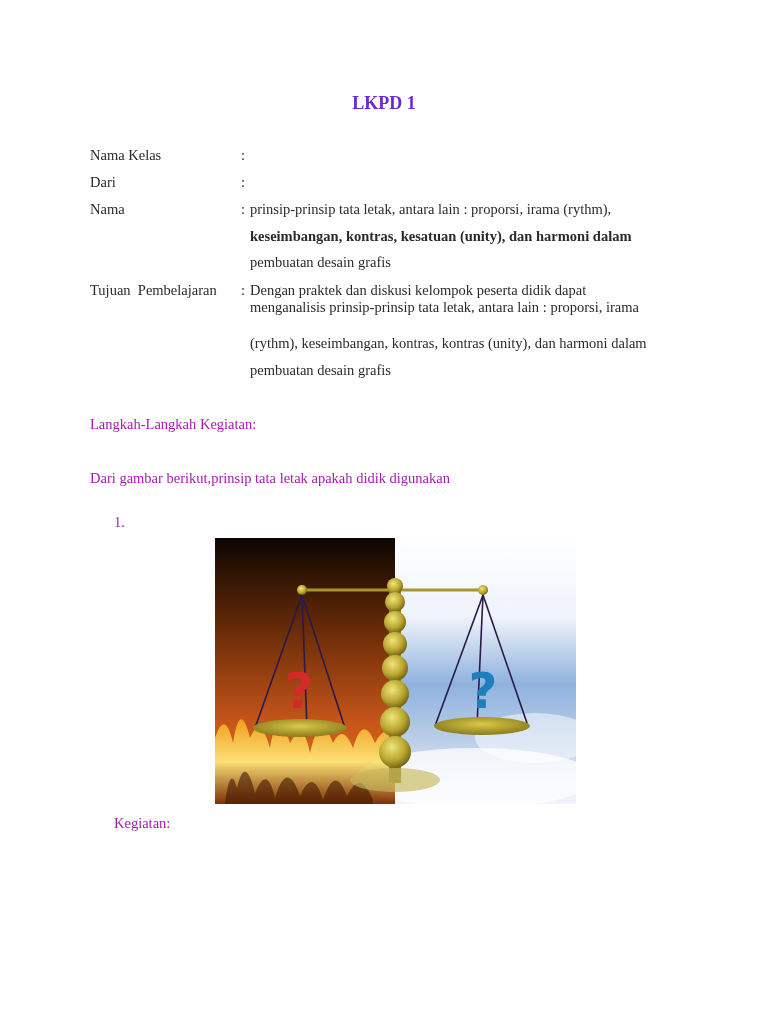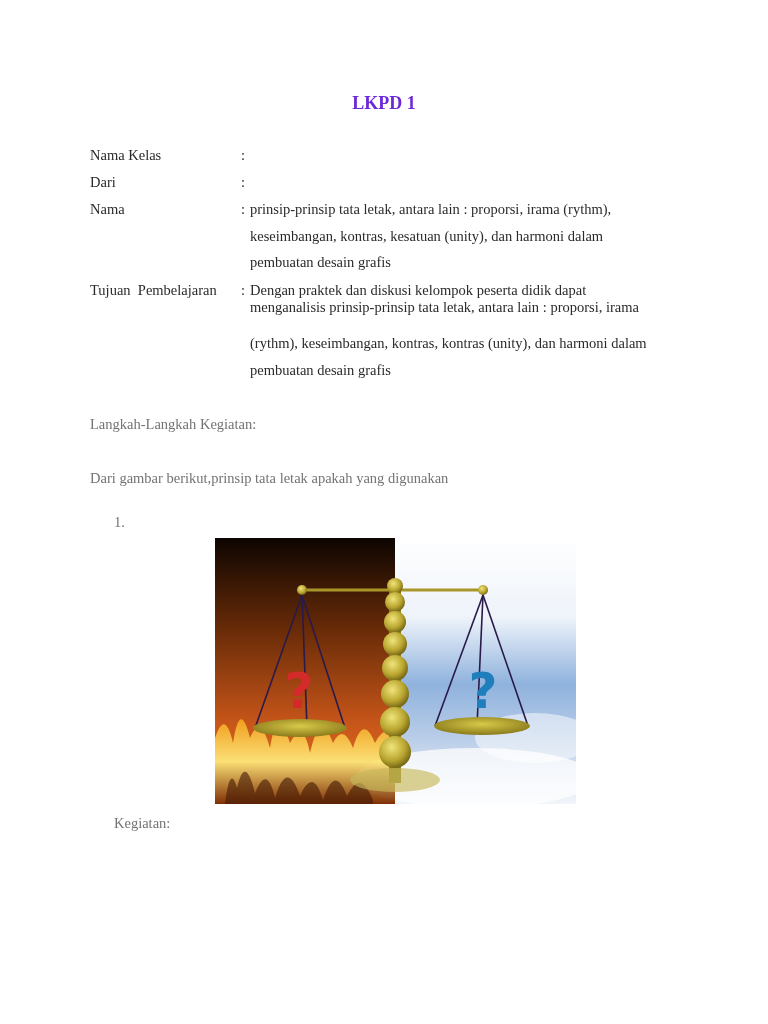--- a/index.html
+++ b/index.html
@@ -5,21 +5,21 @@
   html, body { margin:0; padding:0; background:#ffffff; }
   body { width:768px; height:1024px; position:relative; overflow:hidden;
          font-family:"Liberation Serif", "DejaVu Serif", serif; color:#222; }
   .page { position:absolute; left:0; top:0; width:768px; height:1024px; background:#fff; }
   .title { position:absolute; left:0; width:768px; top:93px; text-align:center;
            font-weight:bold; font-size:18px; color:#6d28d9; }
   .row { position:absolute; left:90px; font-size:14.5px; line-height:26.5px; color:#2a2a2a; }
   .lbl { position:absolute; left:0; white-space:nowrap; }
   .colon { position:absolute; left:151px; white-space:nowrap; }
   .val { position:absolute; left:160px; white-space:nowrap;text-align:center; }
-  .line { position:absolute; left:90px; font-size:14.5px; color:#737373; white-space:nowrap; }
+  .line { position:absolute; left:90px; font-size:14.5px; color:#a21caf; white-space:nowrap; }
   .figure { position:absolute; left:215px; top:538px; width:361px; height:266px; overflow:hidden; }
 </style>
 </head>
 <body>
 
 <div class="page">
 
   <div class="title">LKPD 1</div>
 
   <div class="row" style="top:142px;">
@@ -31,36 +31,36 @@
   <div class="row" style="top:169px;">
     <span class="lbl">Dari</span>
     <span class="colon">:</span>
     <span class="val"></span>
   </div>
 
   <div class="row" style="top:196px;">
     <span class="lbl">Nama</span>
     <span class="colon">:</span>
     <span class="val" style="top:0;">prinsip-prinsip tata letak, antara lain : proporsi, irama (rythm),</span>
-    <span class="val" style="top:26.5px;">keseimbangan, kontras, kesatuan (unity), dan harmoni dalam</span>
+    <span class="val" style="top:26.5px;font-weight:bold;">keseimbangan, kontras, kesatuan (unity), dan harmoni dalam</span>
     <span class="val" style="top:53px;">pembuatan desain grafis</span>
   </div>
 
   <div class="row" style="top:277px;">
     <span class="lbl" style="white-space:pre;">Tujuan  Pembelajaran</span>
     <span class="colon">:</span>
     <span class="val" style="top:0;">Dengan praktek dan diskusi kelompok peserta didik dapat</span>
     <span class="val" style="top:17px;">menganalisis prinsip-prinsip tata letak, antara lain : proporsi, irama</span>
     <span class="val" style="top:53px;">(rythm), keseimbangan, kontras, kontras (unity), dan harmoni dalam</span>
     <span class="val" style="top:79.5px;">pembuatan desain grafis</span>
   </div>
 
   <div class="line" style="top:416px;">Langkah-Langkah Kegiatan:</div>
 
-  <div class="line" style="top:470px;">Dari gambar berikut,prinsip tata letak apakah yang digunakan</div>
+  <div class="line" style="top:470px;">Dari gambar berikut,prinsip tata letak apakah didik digunakan</div>
 
   <div class="line" style="top:514px; left:114px;">1.</div>
 
   <div class="figure">
     <svg width="361" height="266" viewBox="0 0 361 266">
       <defs>
         <linearGradient id="leftBg" x1="0" y1="0" x2="0" y2="1">
           <stop offset="0" stop-color="#0d0502"></stop>
           <stop offset="0.35" stop-color="#6a2c08"></stop>
           <stop offset="0.7" stop-color="#c8561a"></stop>

